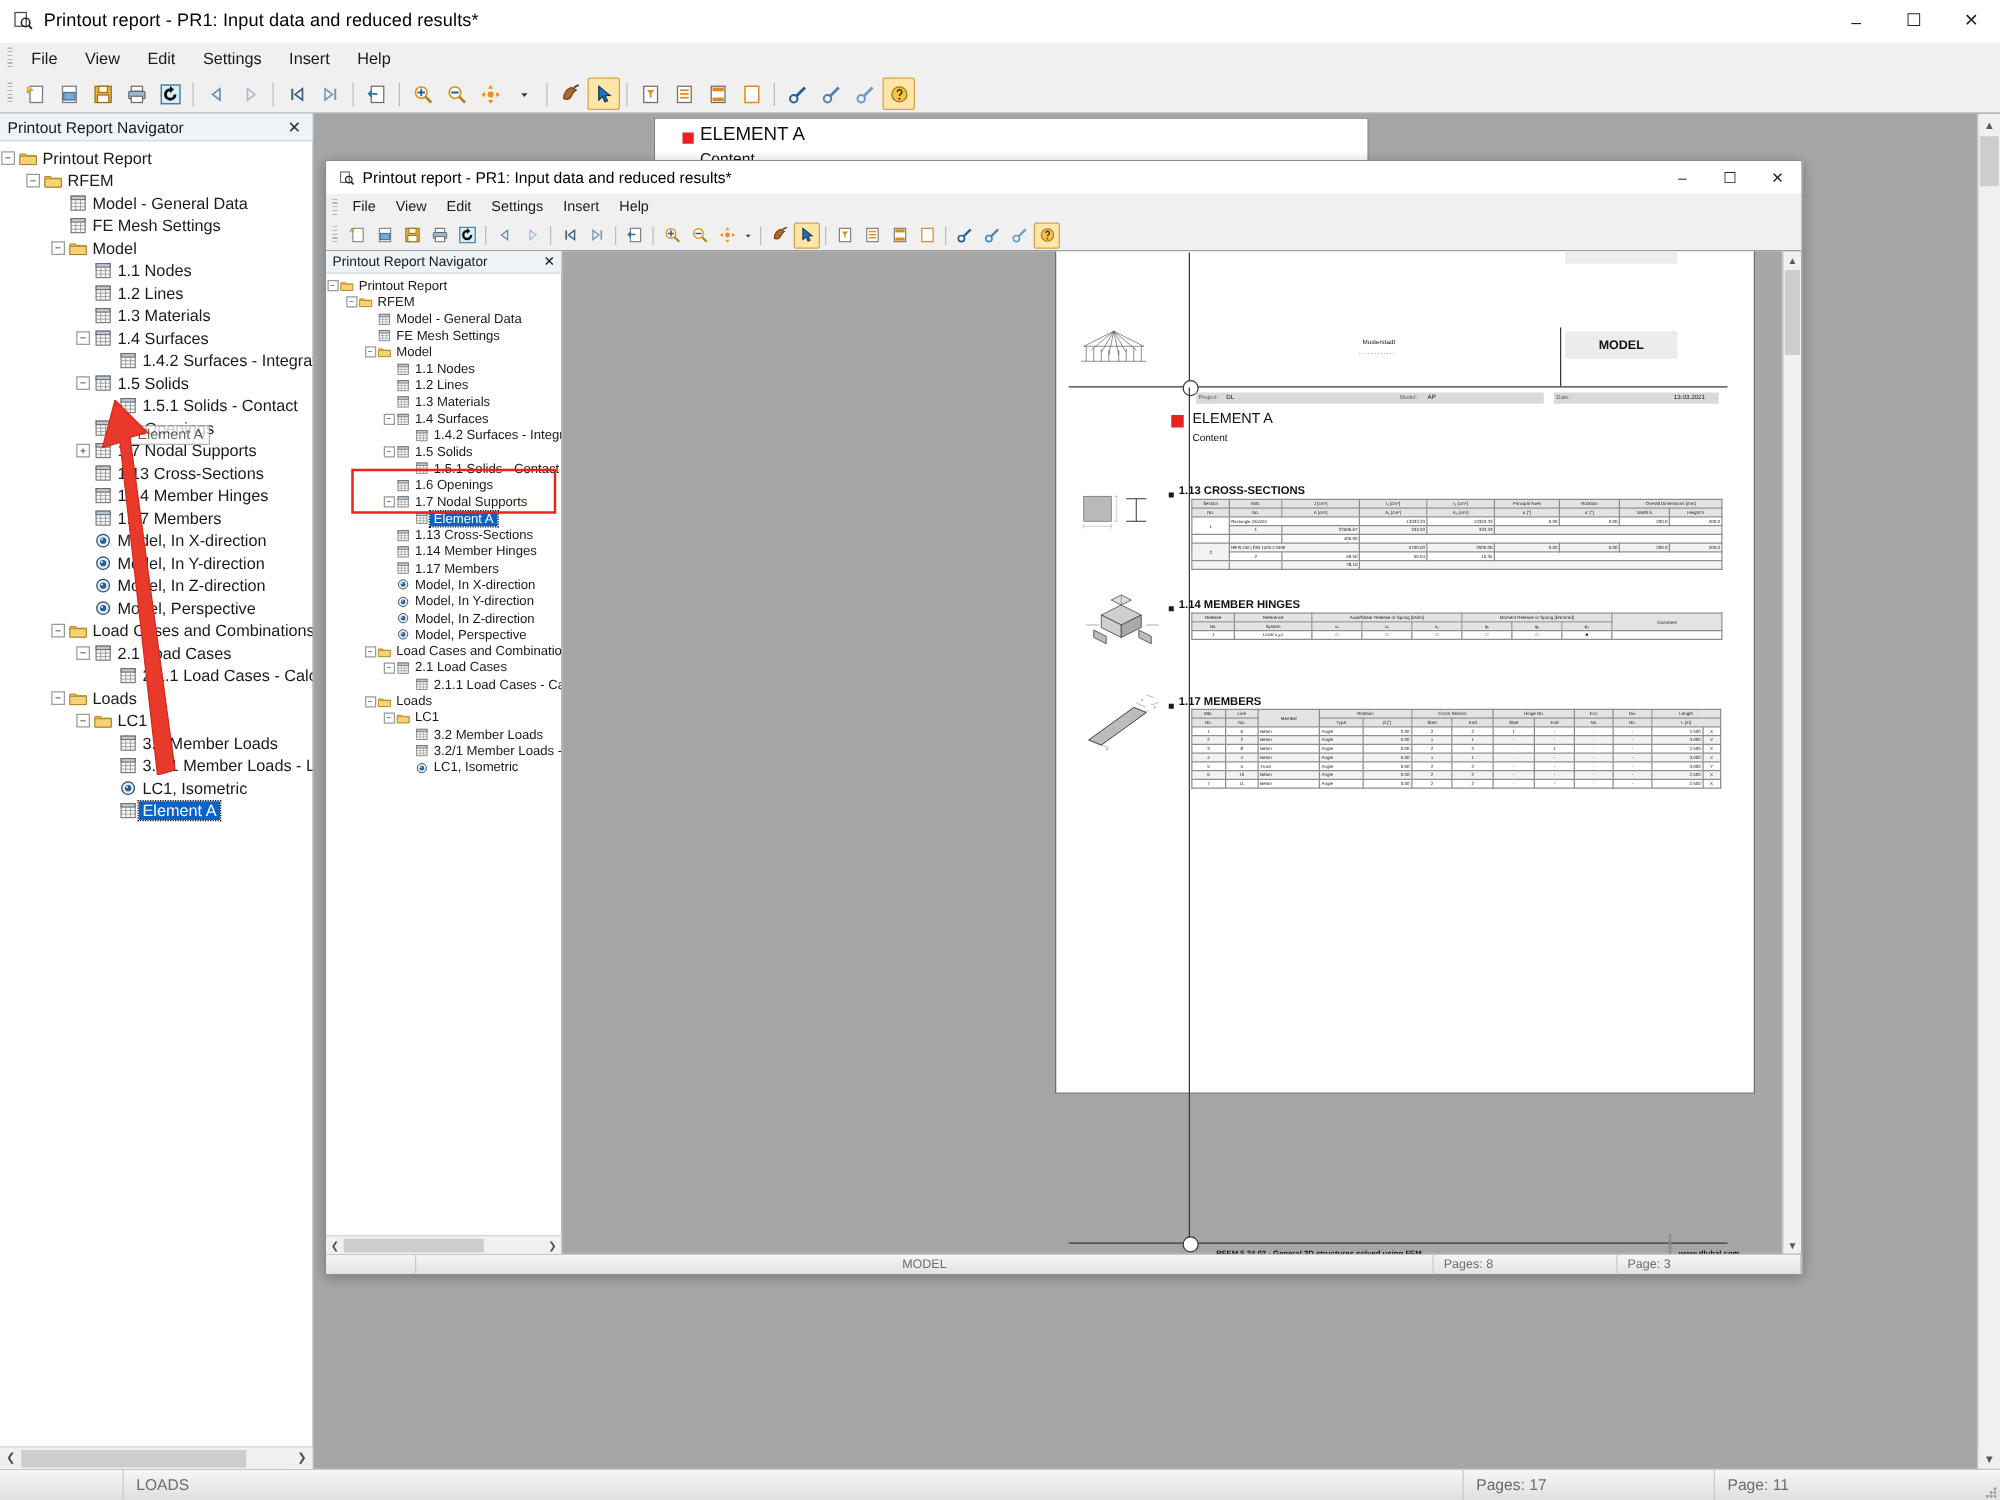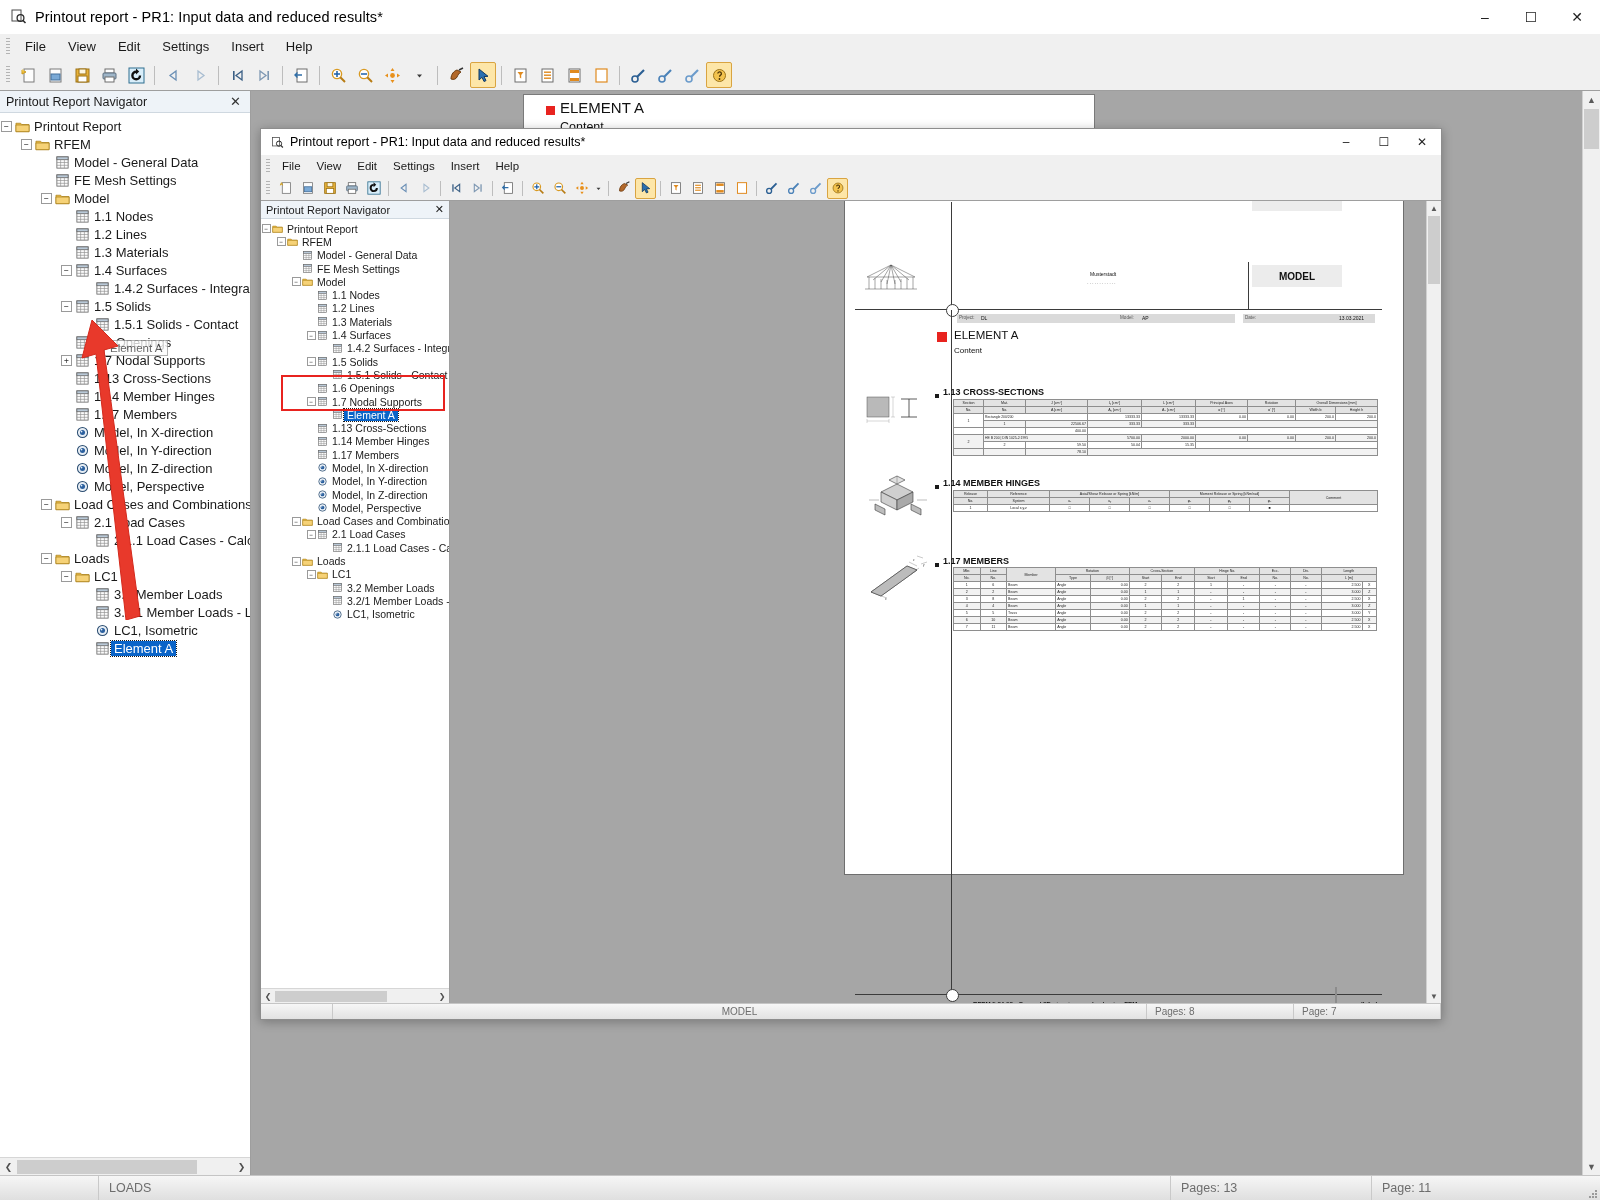--- a/index.html
+++ b/index.html
@@ -765,21 +765,21 @@
         <div class="btn">▲</div>
         <div class="thumb"></div>
         <div class="btn" style="position:absolute;bottom:0;left:0;width:17px;">▼</div>
       </div>
     </div>
   </div>
 
   <div class="statusbar">
     <div class="sb-cell" style="width:78px;"></div>
     <div class="sb-cell sb-grow">LOADS</div>
-    <div class="sb-cell" style="width:180px;">Pages: 13</div>
+    <div class="sb-cell" style="width:180px;">Pages: 17</div>
     <div class="sb-cell" style="width:190px;border-right:none;">Page: 11</div>
     <div style="width:16px;height:24px;display:flex;align-items:flex-end;justify-content:flex-end;padding:0 2px 2px 0;">
       <svg width="11" height="11" viewBox="0 0 11 11">
           <g fill="#9a9a9a">
             <rect x="8" y="8" width="2" height="2"></rect>
             <rect x="5" y="8" width="2" height="2"></rect>
             <rect x="8" y="5" width="2" height="2"></rect>
             <rect x="2" y="8" width="2" height="2"></rect>
             <rect x="5" y="5" width="2" height="2"></rect>
             <rect x="8" y="2" width="2" height="2"></rect>
@@ -1753,21 +1753,21 @@
           <div class="thumb" style="top:15px;height:68px;"></div>
           <div class="btn" style="position:absolute;bottom:0;left:0;width:14px;">▼</div>
         </div>
       </div>
     </div>
 
     <div class="inner-status">
       <div class="c" style="width:55px;"></div>
       <div class="c" style="flex:1;justify-content:center;">MODEL</div>
       <div class="c" style="width:130px;">Pages: 8</div>
-      <div class="c" style="width:130px;">Page: 7</div>
+      <div class="c" style="width:130px;">Page: 3</div>
     </div>
   </div>
 
   <div class="tooltip" style="left:104px;top:340px;opacity:.78;">Element A</div>
 
   <svg class="arrow" style="left:78px;top:320px;width:80px;height:300px;" viewBox="0 0 80 300">
     <path d="M48 300 L62 296 L26 30 L40 26 L14 0 L4 38 L18 34 Z" fill="#e8392b" stroke="#d4291c" stroke-width="1"></path>
   </svg>
 
 </div>

